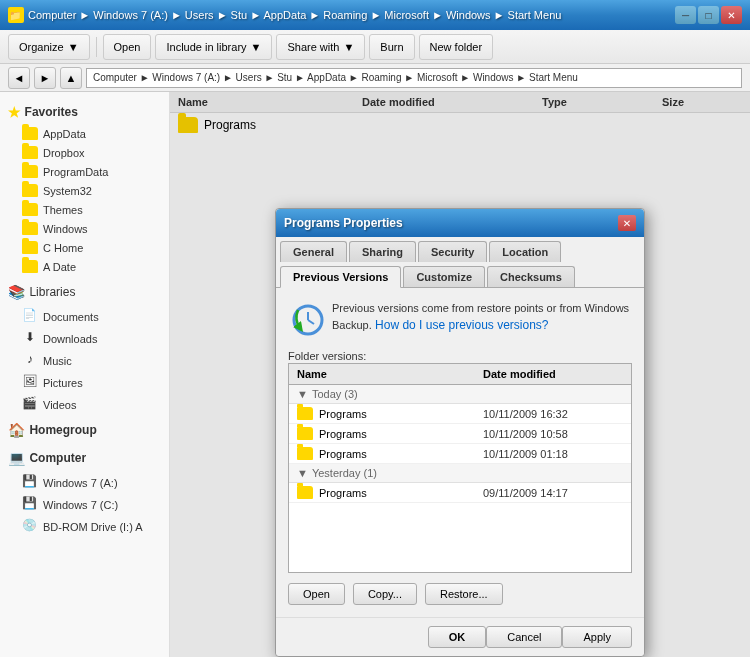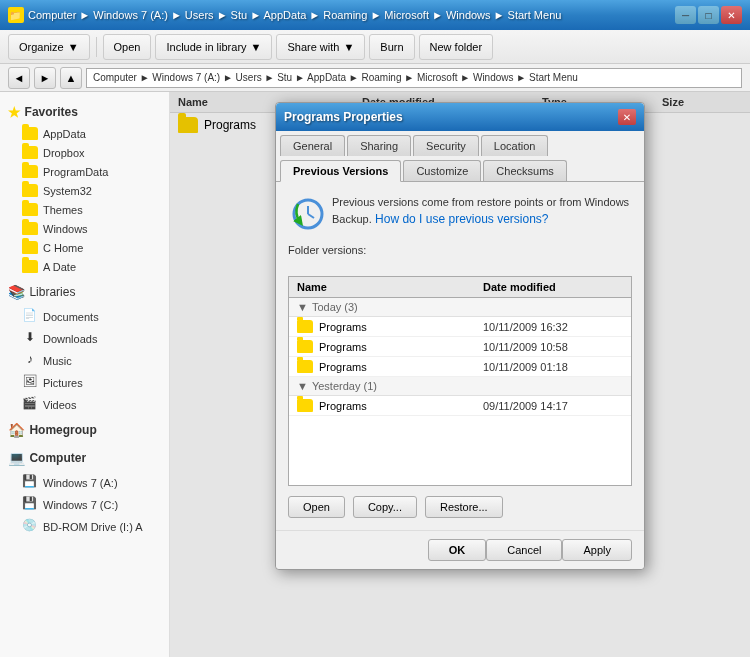--- a/index.html
+++ b/index.html
@@ -222,21 +222,21 @@
       background: #ffd700;
       border-radius: 2px 2px 0 0;
     }
 
     
     .modal-overlay {
       position: absolute;
       top: 0; left: 0; right: 0; bottom: 0;
       background: rgba(0,0,0,0.1);
       display: flex;
-      align-items: flex-start;
+      align-items: flex-end;
       justify-content: center;
       padding-top: 10px;
       z-index: 100;
     }
 
     
     .dialog {
       width: 370px;
       background: #f0f0f0;
       border: 1px solid #999;
@@ -281,20 +281,21 @@
     .tab {
       padding: 4px 12px;
       font-size: 11px;
       cursor: pointer;
       border: 1px solid #aaa;
       border-bottom: none;
       background: linear-gradient(to bottom, #e8e8e8, #d8d8d8);
       margin-right: 2px;
       border-radius: 3px 3px 0 0;
       color: #333;
+      font-weight: bold;
     }
     .tab.active {
       background: #f0f0f0;
       border-bottom: 1px solid #f0f0f0;
       font-weight: bold;
       color: #000;
       position: relative;
       z-index: 1;
       margin-bottom: -1px;
     }
@@ -319,21 +320,21 @@
       line-height: 1.5;
     }
     .pv-link {
       color: #0066cc;
       text-decoration: none;
       cursor: pointer;
     }
 
     .folder-versions-label {
       font-size: 11px;
-      margin-bottom: 20px;
+      margin-bottom: 1px;
       color: #333;
     }
     .versions-table {
       border: 1px solid #aaa;
       background: white;
       height: 210px;
       overflow-y: auto;
     }
     .versions-table-header {
       display: flex;

